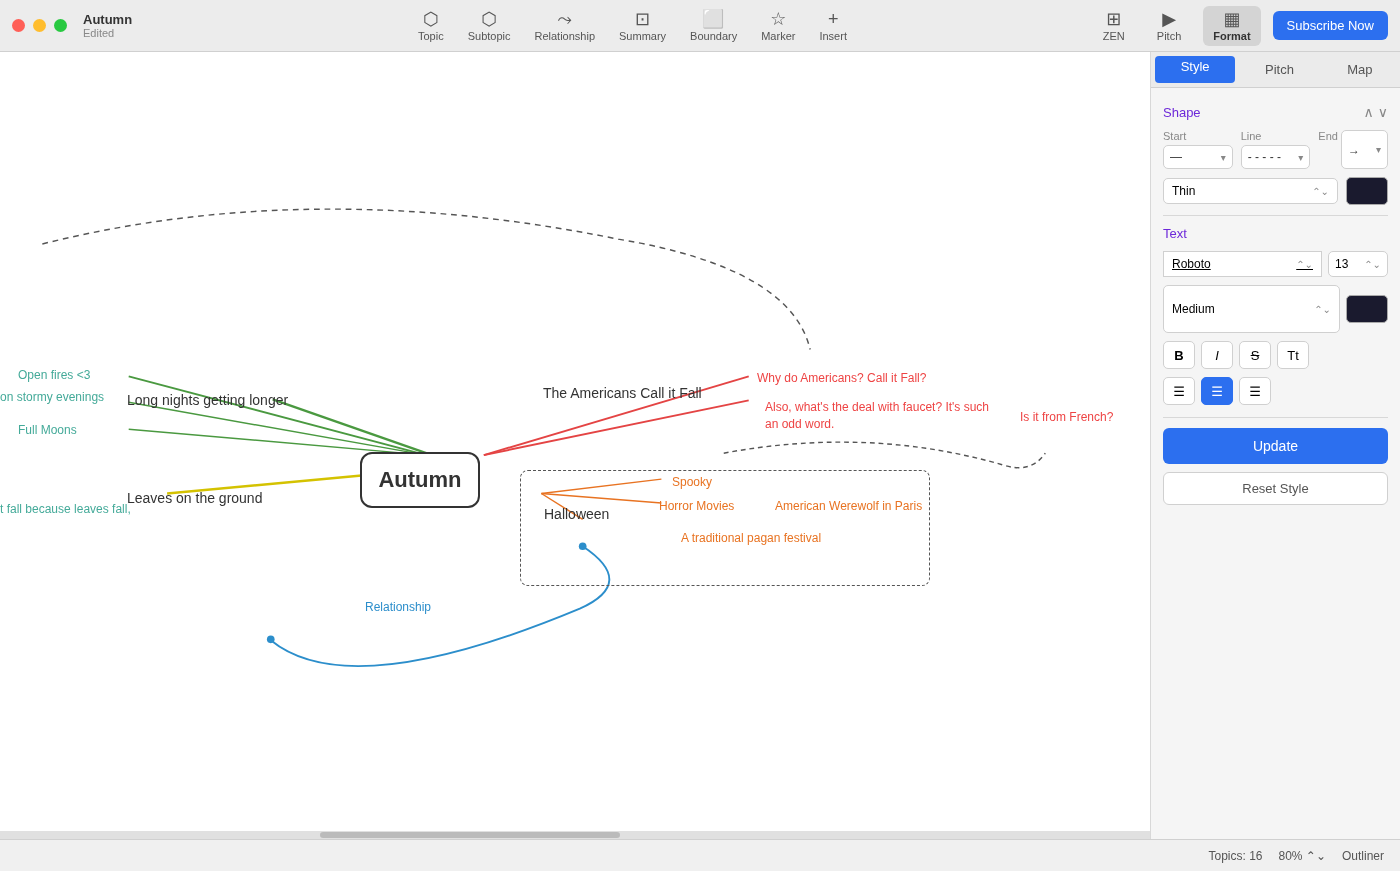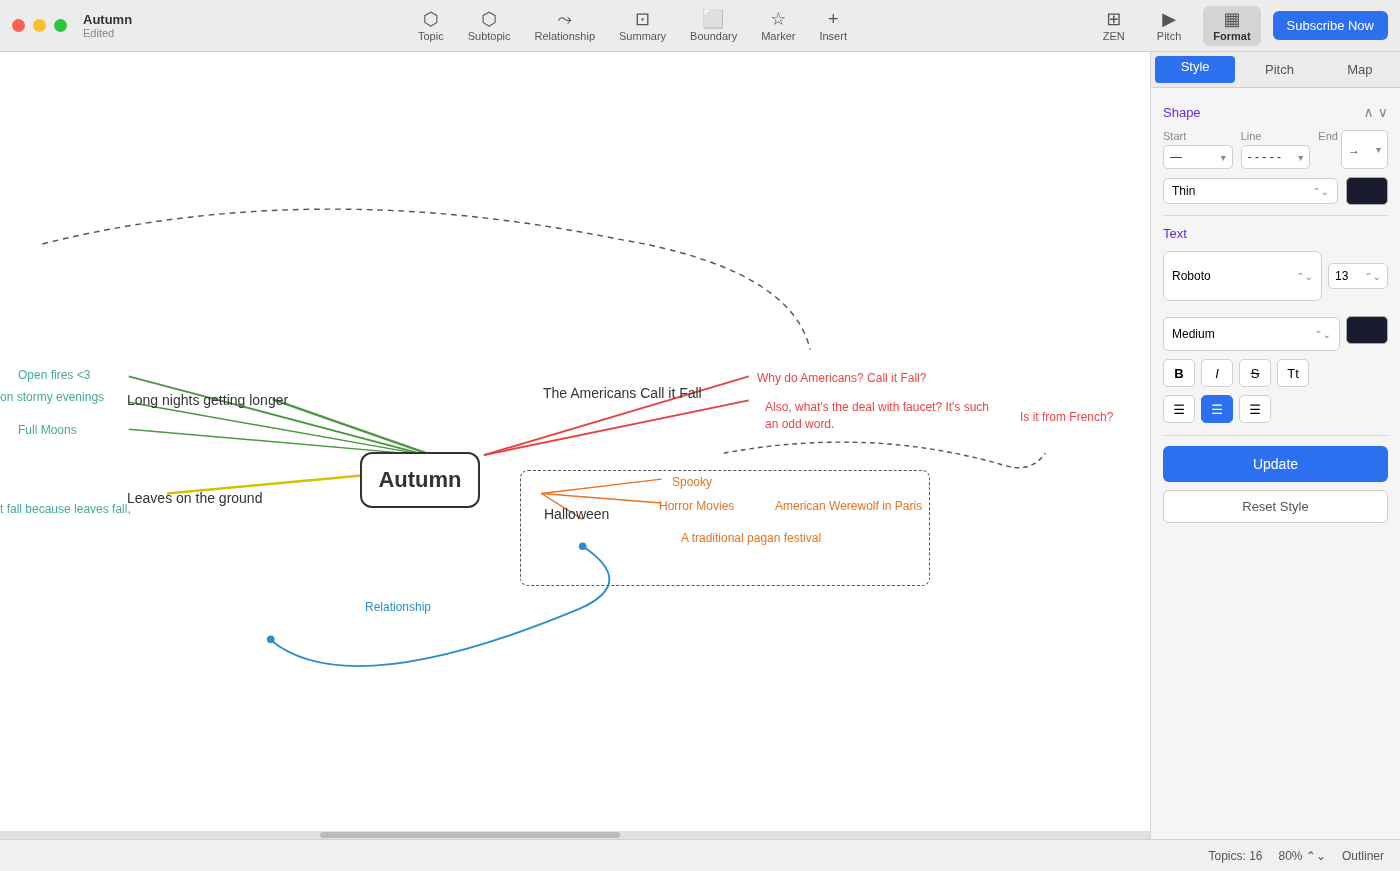--- a/index.html
+++ b/index.html
@@ -56,24 +56,24 @@
     .shape-select { flex: 1; background: white; border: 1px solid #d0d0d0; border-radius: 5px; padding: 4px 6px; font-size: 12px; display: flex; align-items: center; justify-content: space-between; cursor: pointer; }
     .shape-select-text { color: #333; }
     .chevron-down { color: #888; font-size: 10px; }
 
     .line-thickness-row { display: flex; align-items: center; gap: 8px; margin-bottom: 8px; }
     .thickness-select { flex: 1; background: white; border: 1px solid #d0d0d0; border-radius: 5px; padding: 5px 8px; font-size: 12px; display: flex; align-items: center; justify-content: space-between; cursor: pointer; }
     .color-swatch { width: 42px; height: 28px; background: #1a1a2e; border-radius: 5px; border: 1px solid #aaa; cursor: pointer; }
 
     .divider { height: 1px; background: #d8d8d8; margin: 10px 0; }
     .font-row { display: flex; align-items: center; gap: 6px; margin-bottom: 8px; }
-    .font-select { flex: 1; background: white; border: 1px solid #d0d0d0; border-radius: 7px; padding: 17px 8px; font-size: 12px; display: flex; align-items: center; justify-content: space-between; cursor: pointer; }
+    .font-select { flex: 1; background: white; border: 1px solid #d0d0d0; border-radius: 0; padding: 5px 8px; font-size: 12px; display: flex; align-items: center; justify-content: space-between; cursor: pointer; text-decoration: underline; }
     .font-size-select { width: 60px; background: white; border: 1px solid #d0d0d0; border-radius: 5px; padding: 5px 6px; font-size: 12px; display: flex; align-items: center; justify-content: space-between; cursor: pointer; }
     .weight-row { display: flex; align-items: center; gap: 6px; margin-bottom: 8px; }
-    .weight-select { flex: 1; background: white; border: 1px solid #d0d0d0; border-radius: 5px; padding: 9px 8px; font-size: 12px; display: flex; align-items: center; justify-content: space-between; cursor: pointer; margin-top: 8px; }
+    .weight-select { flex: 1; background: white; border: 1px solid #d0d0d0; border-radius: 5px; padding: 16px 8px; font-size: 12px; display: flex; align-items: center; justify-content: space-between; cursor: pointer; }
     .color-swatch-text { width: 42px; height: 28px; background: #1a1a2e; border-radius: 5px; border: 1px solid #aaa; cursor: pointer; }
 
     .format-buttons { display: flex; gap: 6px; align-items: center; margin-bottom: 8px; }
     .fmt-btn { width: 32px; height: 28px; background: white; border: 1px solid #d0d0d0; border-radius: 5px; display: flex; align-items: center; justify-content: center; cursor: pointer; font-size: 13px; }
 
     .align-buttons { display: flex; gap: 6px; align-items: center; margin-bottom: 12px; }
     .align-btn { width: 32px; height: 28px; background: white; border: 1px solid #d0d0d0; border-radius: 5px; display: flex; align-items: center; justify-content: center; cursor: pointer; font-size: 13px; }
     .align-btn.active { background: #2c6fef; color: white; border-color: #2c6fef; }
 
     .update-btn { width: 100%; background: #2c6fef; color: white; border: none; border-radius: 6px; padding: 10px; font-size: 14px; font-weight: 500; cursor: pointer; margin-bottom: 8px; }

